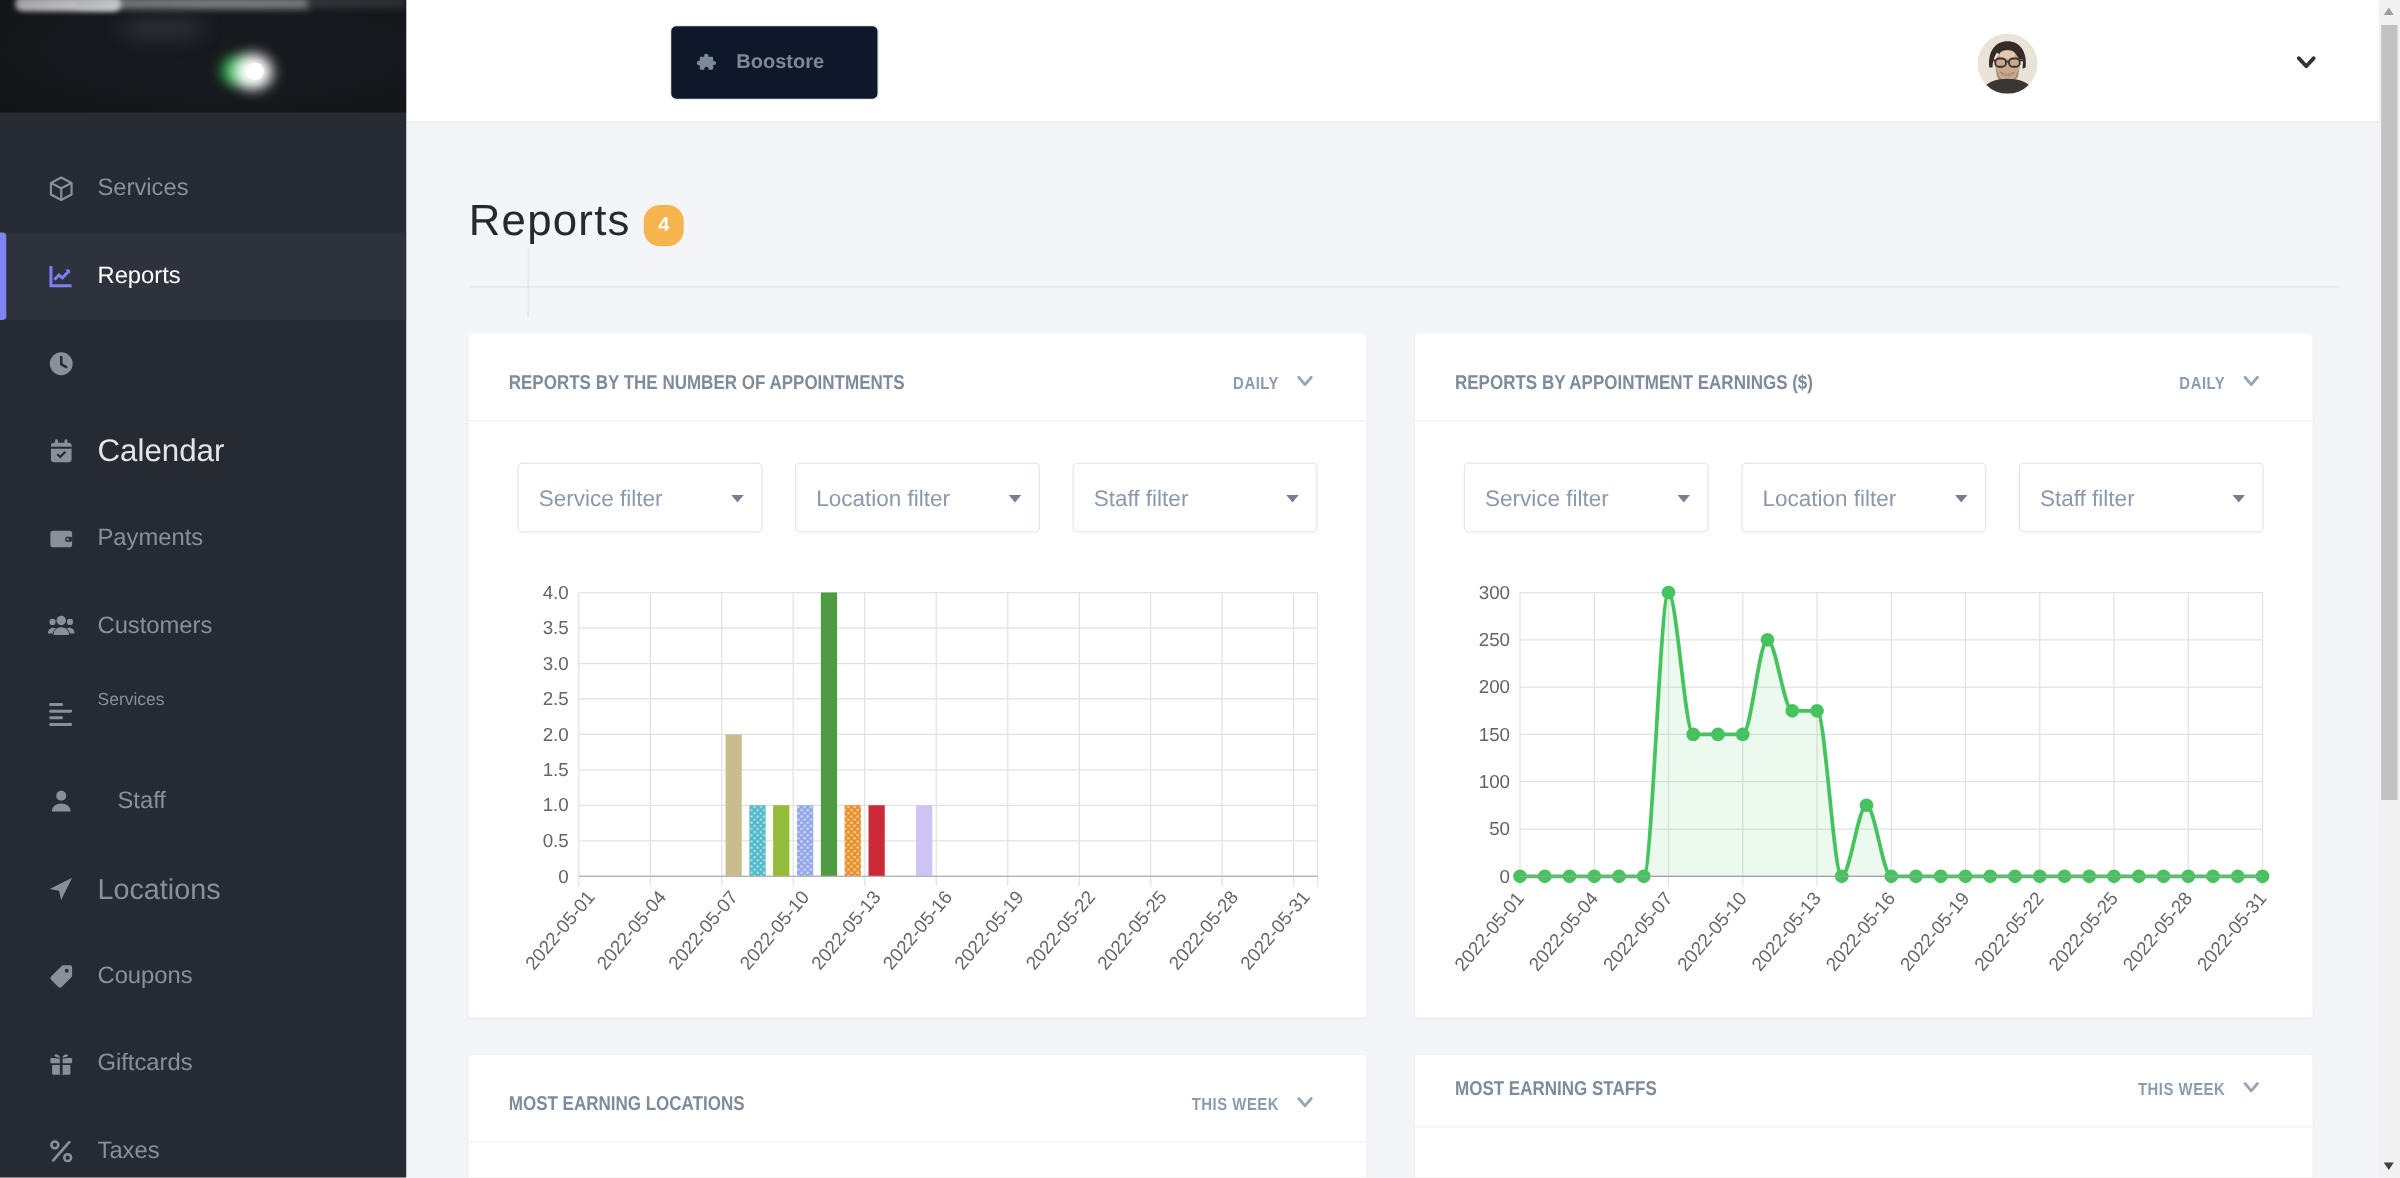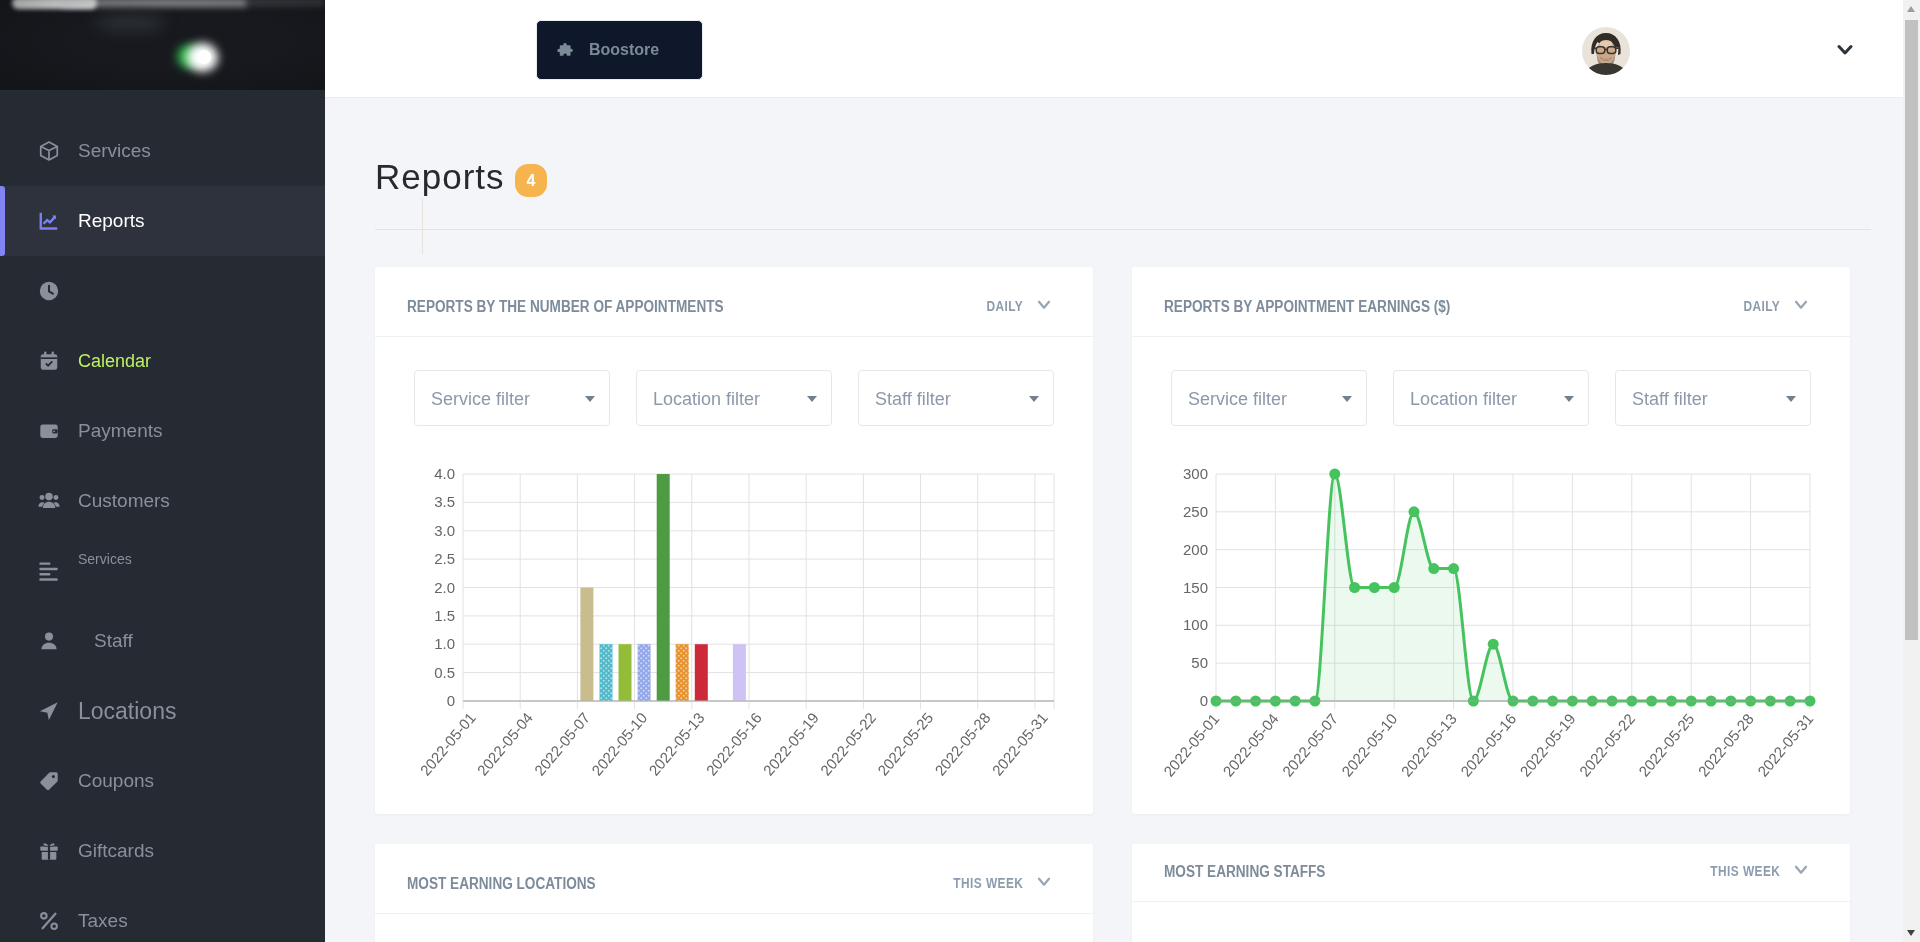--- a/index.html
+++ b/index.html
@@ -260,21 +260,21 @@
         <circle cx="12" cy="12" r="10" fill="#8a8f99"></circle>
         <path d="M12 6.2v6.2l4.3 2.5" stroke="#262a33" stroke-width="2.2" fill="none" stroke-linecap="round"></path>
       </svg></div>
 <div style="position:absolute;left:38px;top:350px;width:22px;height:22px"><svg width="22" height="22" viewBox="0 0 24 24">
         <rect x="3" y="4.5" width="18" height="17" rx="2.5" fill="#8a8f99"></rect>
         <rect x="6.6" y="1.6" width="2.6" height="4.6" rx="1.2" fill="#8a8f99"></rect>
         <rect x="14.8" y="1.6" width="2.6" height="4.6" rx="1.2" fill="#8a8f99"></rect>
         <rect x="3" y="8" width="18" height="1.8" fill="#262a33"></rect>
         <path d="M8.6 14.6l2.4 2.4 4.6-4.6" stroke="#262a33" stroke-width="2" fill="none"></path>
       </svg></div>
-<div style="position:absolute;left:78px;top:326px;height:70px;line-height:70px;font-size:18px;color:#bef264">Calendar</div>
+<div style="position:absolute;left:78px;top:326px;height:70px;line-height:70px;font-size:25px;color:#e5e5e5">Calendar</div>
 <div style="position:absolute;left:38px;top:420px;width:22px;height:22px"><svg width="22" height="22" viewBox="0 0 24 24">
         <rect x="2.5" y="5" width="19" height="14.5" rx="2.5" fill="#8a8f99"></rect>
         <rect x="15.5" y="10.2" width="6" height="4.4" rx="1.4" fill="#262a33"></rect>
         <circle cx="17.6" cy="12.4" r="1" fill="#8a8f99"></circle>
       </svg></div>
 <div style="position:absolute;left:78px;top:396px;height:70px;line-height:70px;font-size:19px;color:#8a8f99">Payments</div>
 <div style="position:absolute;left:38px;top:490px;width:22px;height:22px"><svg width="22" height="22" viewBox="0 0 24 24">
         <circle cx="12" cy="7" r="4.1" fill="#8a8f99"></circle>
         <path d="M5.2 19.6c0-4.1 3-6.7 6.8-6.7s6.8 2.6 6.8 6.7z" fill="#8a8f99"></path>
         <circle cx="4.4" cy="8.2" r="2.7" fill="#8a8f99"></circle>

